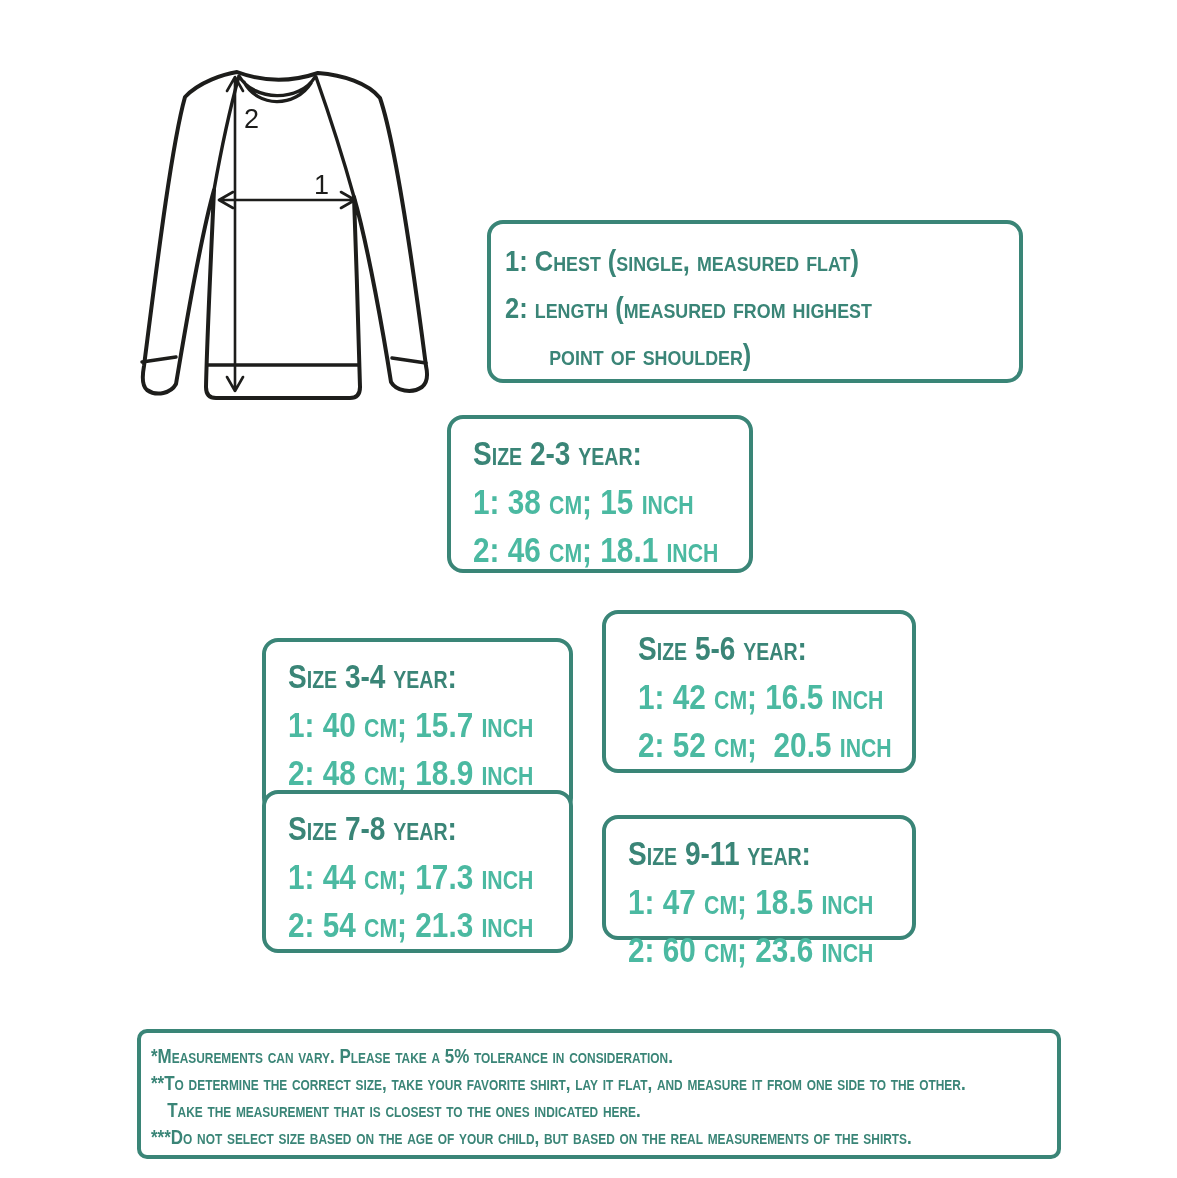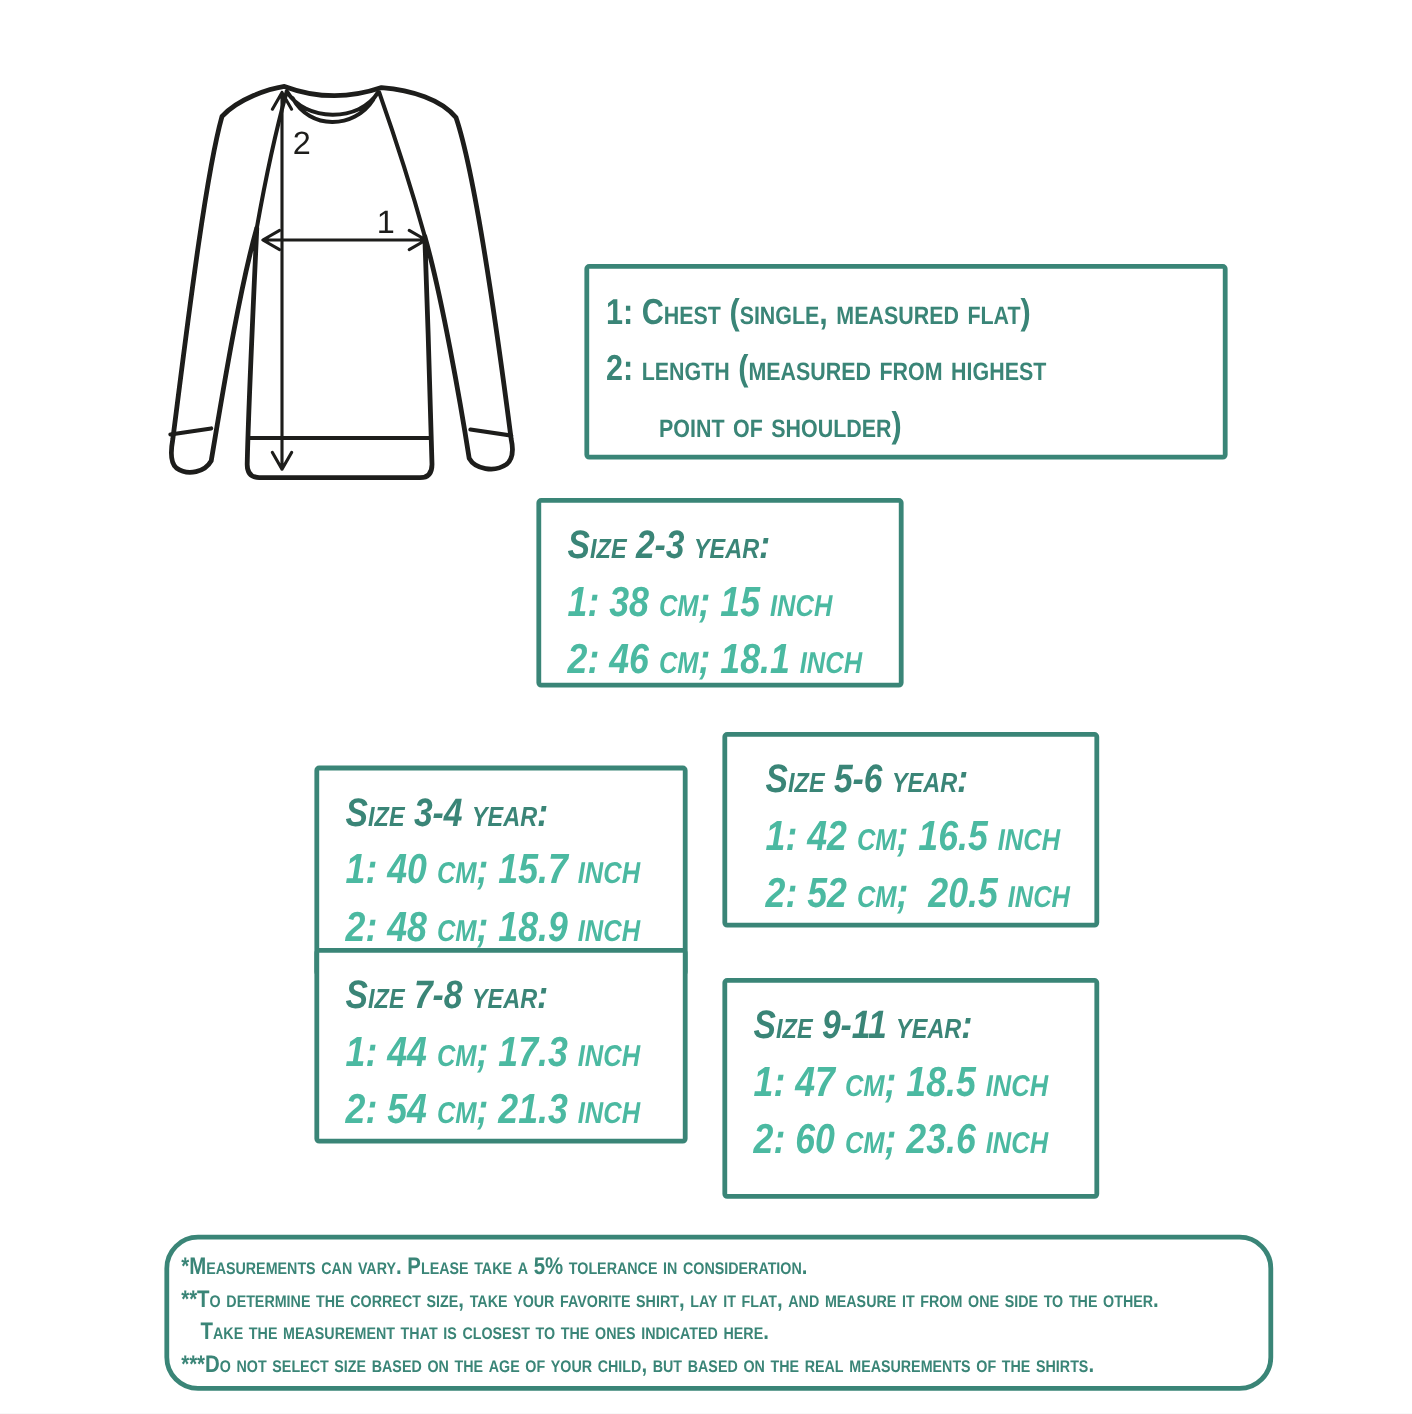--- a/index.html
+++ b/index.html
@@ -15,47 +15,47 @@
     height: 1178px;
     background: var(--background);
     overflow: hidden;
     font-family: "Liberation Sans", sans-serif;
   }
   
   .tealbox {
     position: absolute;
     box-sizing: border-box;
     border: 4px solid var(--primary);
-    border-radius: 4px;
+    border-radius: 16px;
     background: var(--background);
   }
   
   .cond {
     display: block;
     white-space: pre;
     transform: scaleX(0.85);
     transform-origin: 0 0;
     font-variant: small-caps;
     font-weight: 700;
   }
   
   #legend-box { left: 487px; top: 220px; width: 536px; height: 163px; padding: 13px 0 0 14px; }
   .legend-line { font-size: 30px; line-height: 47px; color: var(--primary); }
   .legend-indent { padding-left: 52px; }
   
-  .size-box { padding: 11px 0 0 22px; font-style: italic; }
+  .size-box { padding: 11px 0 0 22px; }
   #size-box-0 { left: 447px; top: 415px; width: 306px; height: 158px; }
   #size-box-1 { left: 262px; top: 638px; width: 311px; height: 176px; }
   #size-box-2 { left: 602px; top: 610px; width: 314px; height: 163px; padding-left: 32px; }
   #size-box-3 { left: 262px; top: 790px; width: 311px; height: 163px; }
-  #size-box-4 { left: 602px; top: 815px; width: 314px; height: 184px; }
+  #size-box-4 { left: 602px; top: 815px; width: 314px; height: 125px; }
   .size-title { font-size: 33px; line-height: 48px; color: var(--primary); }
   .size-value { font-size: 35px; line-height: 48px; color: var(--secondary); }
   
-  #notes-box { left: 137px; top: 1029px; width: 924px; height: 130px; border-radius: 28px; padding: 10px 0 0 10px; }
+  #notes-box { left: 137px; top: 1029px; width: 924px; height: 130px; border-radius: 10px; padding: 10px 0 0 10px; }
   .note-line { font-size: 20px; line-height: 27px; color: var(--primary); }
   .note-indent { padding-left: 19px; }
   
   #sweater { position: absolute; left: 128px; top: 50px; width: 358px; height: 382px; }
   #sweater .sil { fill: var(--background); stroke: var(--ink); stroke-width: 4; stroke-linejoin: round; stroke-linecap: round; }
   #sweater .detail { fill: none; stroke: var(--ink); stroke-width: 3.4; stroke-linecap: round; }
   #sweater .arrow { fill: none; stroke: var(--ink); stroke-width: 2.6; stroke-linejoin: round; stroke-linecap: round; }
   #sweater text { font-family: "Liberation Sans", sans-serif; font-size: 27px; fill: var(--ink); }
 </style>
 </head>

